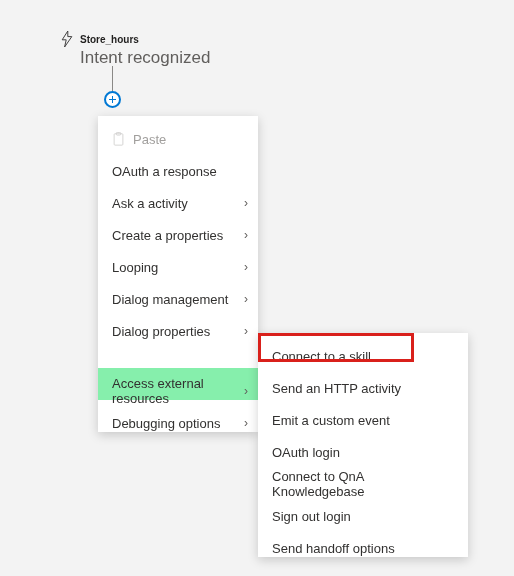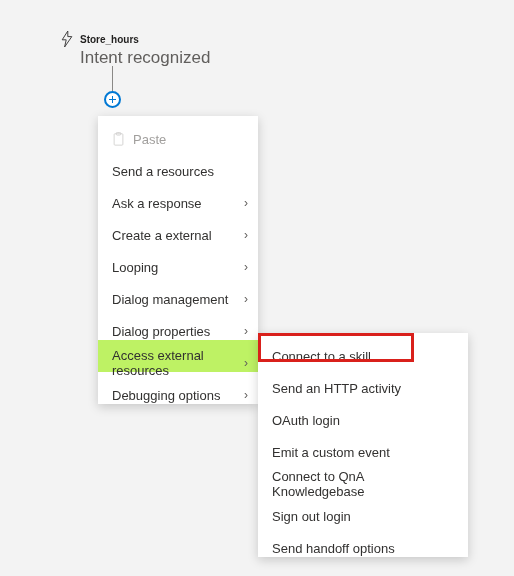--- a/index.html
+++ b/index.html
@@ -95,21 +95,22 @@
     height: 32px;
     padding: 14px 10px 0 14px;
     cursor: pointer;
   }
   .menu-item.paste {
     color: #a19f9d;
     gap: 8px;
     justify-content: flex-start;
   }
   .menu-item.hovered {
-    background: #bef264;
+    background: #86efac;
+    margin-top: 28px;
   }
   .chevron {
     color: #605e5c;
     font-size: 12px;
   }
   .paste-icon {
     width: 13px;
     height: 14px;
     opacity: 0.5;
   }
@@ -143,28 +144,28 @@
 
 <div class="menu primary" id="primary-menu">
   <div class="menu-item paste">
     <svg class="paste-icon" viewBox="0 0 14 16">
       <rect x="2" y="2" width="10" height="13" rx="1" fill="none" stroke="#a19f9d" stroke-width="1"></rect>
       <rect x="4.5" y="0.5" width="5" height="3" rx="1" fill="none" stroke="#a19f9d" stroke-width="1"></rect>
     </svg>
     <span>Paste</span>
   </div>
 <div class="menu-item">
-      <span>Send a resources</span>
-    </div>
-    <div class="menu-item">
-      <span>Ask a response</span>
-      <span class="chevron">›</span>
-    </div>
-    <div class="menu-item">
-      <span>Create a external</span>
+      <span>OAuth a response</span>
+    </div>
+    <div class="menu-item">
+      <span>Ask a activity</span>
+      <span class="chevron">›</span>
+    </div>
+    <div class="menu-item">
+      <span>Create a properties</span>
       <span class="chevron">›</span>
     </div>
     <div class="menu-item">
       <span>Looping</span>
       <span class="chevron">›</span>
     </div>
     <div class="menu-item">
       <span>Dialog management</span>
       <span class="chevron">›</span>
     </div>
@@ -183,26 +184,26 @@
   </div>
 
 <div class="menu secondary" id="secondary-menu">
     <div class="menu-item">
       <span>Connect to a skill</span>
     </div>
     <div class="menu-item">
       <span>Send an HTTP activity</span>
     </div>
     <div class="menu-item">
+      <span>Emit a custom event</span>
+    </div>
+    <div class="menu-item">
       <span>OAuth login</span>
     </div>
     <div class="menu-item">
-      <span>Emit a custom event</span>
-    </div>
-    <div class="menu-item">
       <span>Connect to QnA Knowledgebase</span>
     </div>
     <div class="menu-item">
       <span>Sign out login</span>
     </div>
     <div class="menu-item">
       <span>Send handoff options</span>
     </div>
   </div>
 

